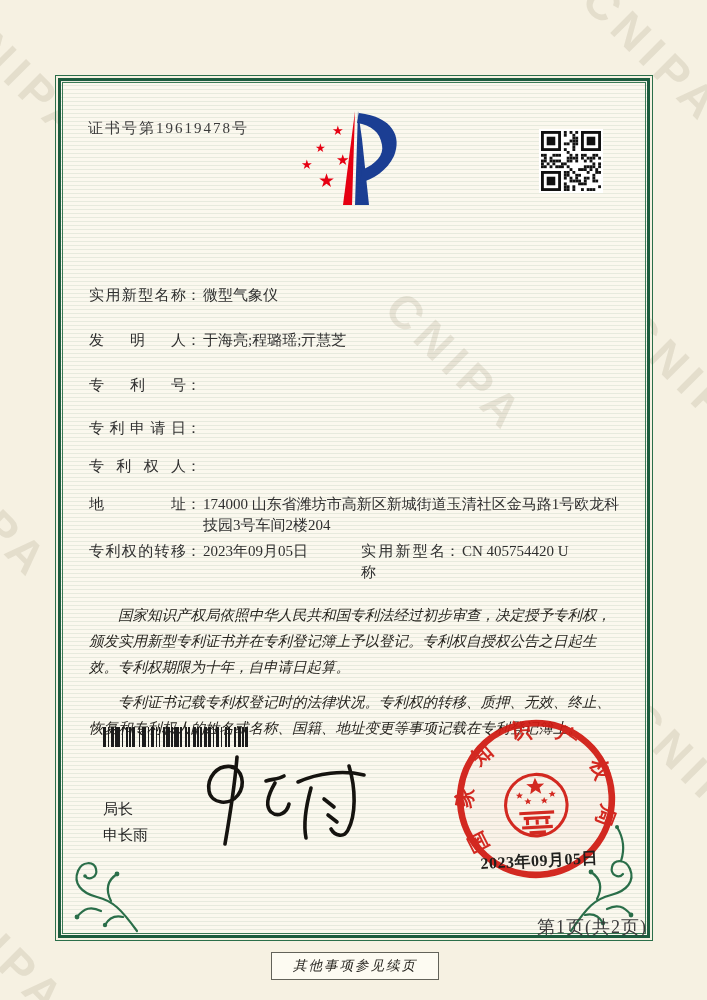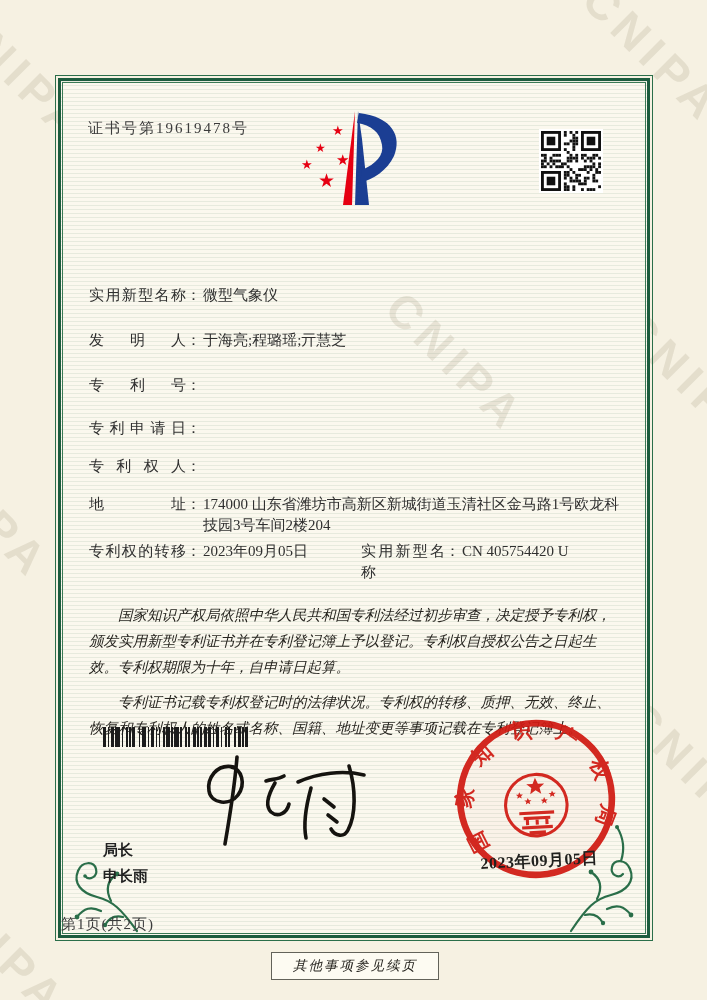--- a/index.html
+++ b/index.html
@@ -42,35 +42,35 @@
   .flabel2{flex:none;width:84px;text-align:justify;text-align-last:justify;}
 
   .paras{margin-top:19px;font-size:14.5px;line-height:26px;color:#26241f;
          font-style:italic;}
   .paras p{margin:0 0 9px 0;text-indent:2em;}
 
   .barcode{position:absolute;left:42px;top:646px;height:20px;display:flex;align-items:stretch;z-index:3;}
   .barcode .b{background:#1c1c1c;}
   .barcode .s{background:transparent;}
 
-  .signoff{position:absolute;left:42px;top:756px;z-index:3;color:#222;
-           font-family:"Liberation Sans", sans-serif;font-size:15px;line-height:26px;font-weight:bold;}
+  .signoff{position:absolute;left:42px;top:715px;z-index:3;color:#222;
+           font-family:"Liberation Sans", sans-serif;font-size:15px;line-height:26px;}
   .signature{position:absolute;left:135px;top:672px;z-index:3;}
 
   .sealwrap{position:absolute;left:393px;top:636px;width:164px;height:164px;z-index:4;transform:rotate(-3deg);}
   .seal-date{position:absolute;left:5px;top:134px;width:154px;text-align:center;
              font-size:16px;letter-spacing:0.5px;color:#20201e;font-weight:bold;z-index:5;}
   .seal-arc-text{font-size:20px;font-weight:bold;letter-spacing:21px;fill:#d01a12;}
 
   .ornament{position:absolute;z-index:2;}
   .orn-left{left:2px;bottom:2px;}
   .orn-right{right:2px;bottom:2px;transform:scaleX(-1);}
 
-  .pagenum{position:absolute;left:0;top:834px;width:100%;text-align:left;
-           font-size:15px;color:#3b3b3b;letter-spacing:1px;z-index:3;}
+  .pagenum{position:absolute;left:0;top:834px;width:100%;text-align:right;
+           font-size:18px;color:#3b3b3b;letter-spacing:1px;z-index:3;}
 
   .note-box{position:absolute;left:271px;top:952px;width:166px;height:26px;z-index:2;
             border:1px solid #63635a;background:#fdfbf2;display:flex;align-items:center;justify-content:center;
             font-size:13.5px;font-style:italic;color:#26241f;letter-spacing:2px;}
 </style>
 </head>
 <body>
 
 <div class="page">
 

